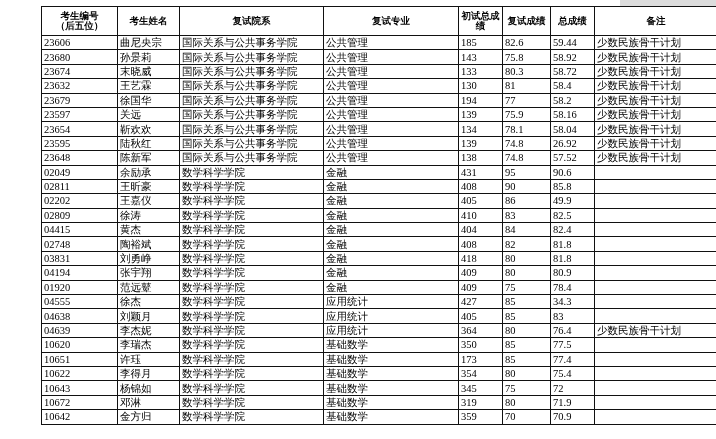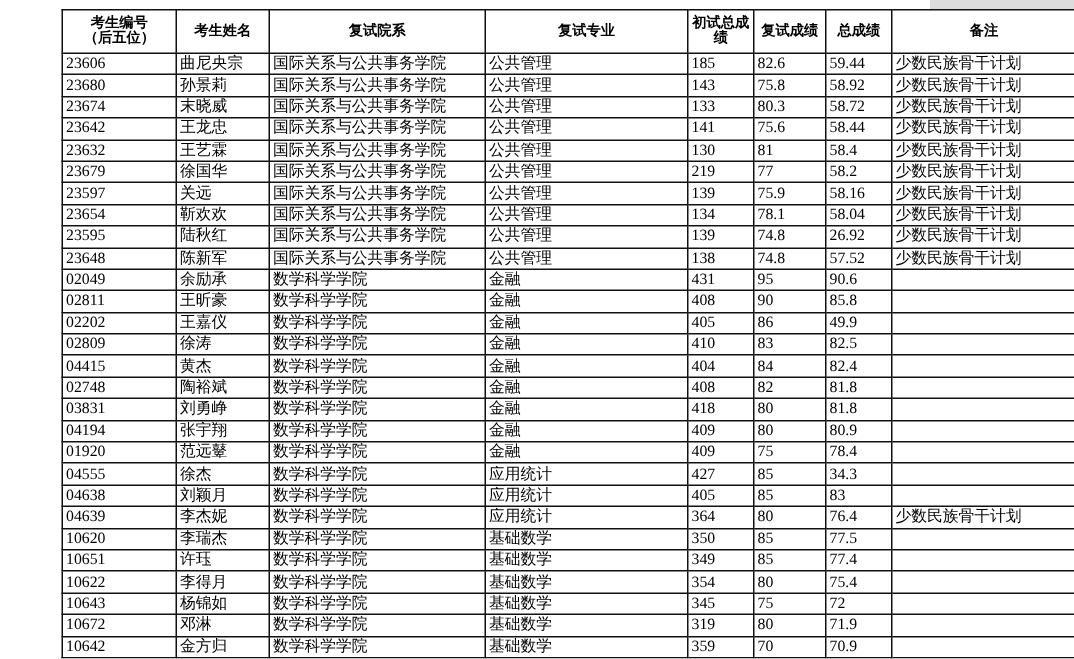--- a/index.html
+++ b/index.html
@@ -142,45 +142,35 @@
             <td class="id">23674</td>
             <td>末晓威</td>
             <td>国际关系与公共事务学院</td>
             <td>公共管理</td>
             <td class="num">133</td>
             <td class="num">80.3</td>
             <td class="num">58.72</td>
             <td>少数民族骨干计划</td>
           </tr>
           <tr>
-            <td class="id">23642</td>
-            <td>王龙忠</td>
-            <td>国际关系与公共事务学院</td>
-            <td>公共管理</td>
-            <td class="num">141</td>
-            <td class="num">75.6</td>
-            <td class="num">58.44</td>
-            <td>少数民族骨干计划</td>
-          </tr>
-          <tr>
             <td class="id">23632</td>
             <td>王艺霖</td>
             <td>国际关系与公共事务学院</td>
             <td>公共管理</td>
             <td class="num">130</td>
             <td class="num">81</td>
             <td class="num">58.4</td>
             <td>少数民族骨干计划</td>
           </tr>
           <tr>
             <td class="id">23679</td>
             <td>徐国华</td>
             <td>国际关系与公共事务学院</td>
             <td>公共管理</td>
-            <td class="num">219</td>
+            <td class="num">194</td>
             <td class="num">77</td>
             <td class="num">58.2</td>
             <td>少数民族骨干计划</td>
           </tr>
           <tr>
             <td class="id">23597</td>
             <td>关远</td>
             <td>国际关系与公共事务学院</td>
             <td>公共管理</td>
             <td class="num">139</td>
@@ -346,21 +336,21 @@
             <td class="num">350</td>
             <td class="num">85</td>
             <td class="num">77.5</td>
             <td></td>
           </tr>
           <tr>
             <td class="id">10651</td>
             <td>许珏</td>
             <td>数学科学学院</td>
             <td>基础数学</td>
-            <td class="num">349</td>
+            <td class="num">173</td>
             <td class="num">85</td>
             <td class="num">77.4</td>
             <td></td>
           </tr>
           <tr>
             <td class="id">10622</td>
             <td>李得月</td>
             <td>数学科学学院</td>
             <td>基础数学</td>
             <td class="num">354</td>

